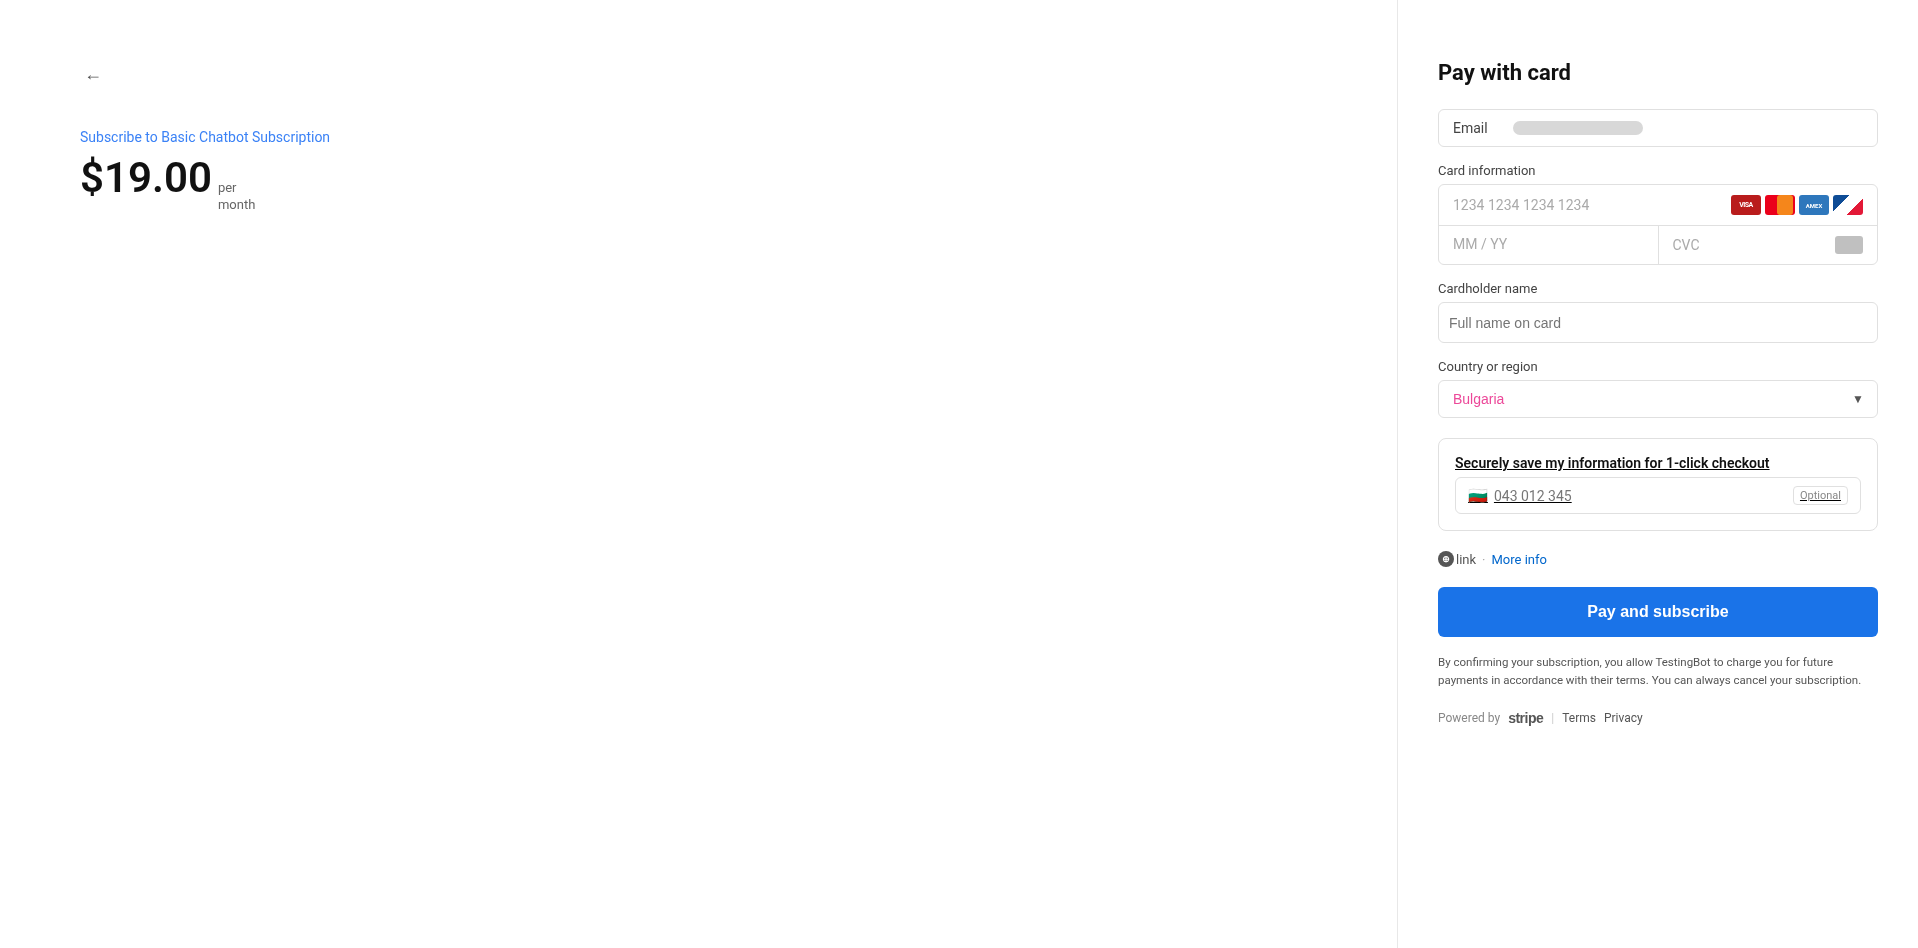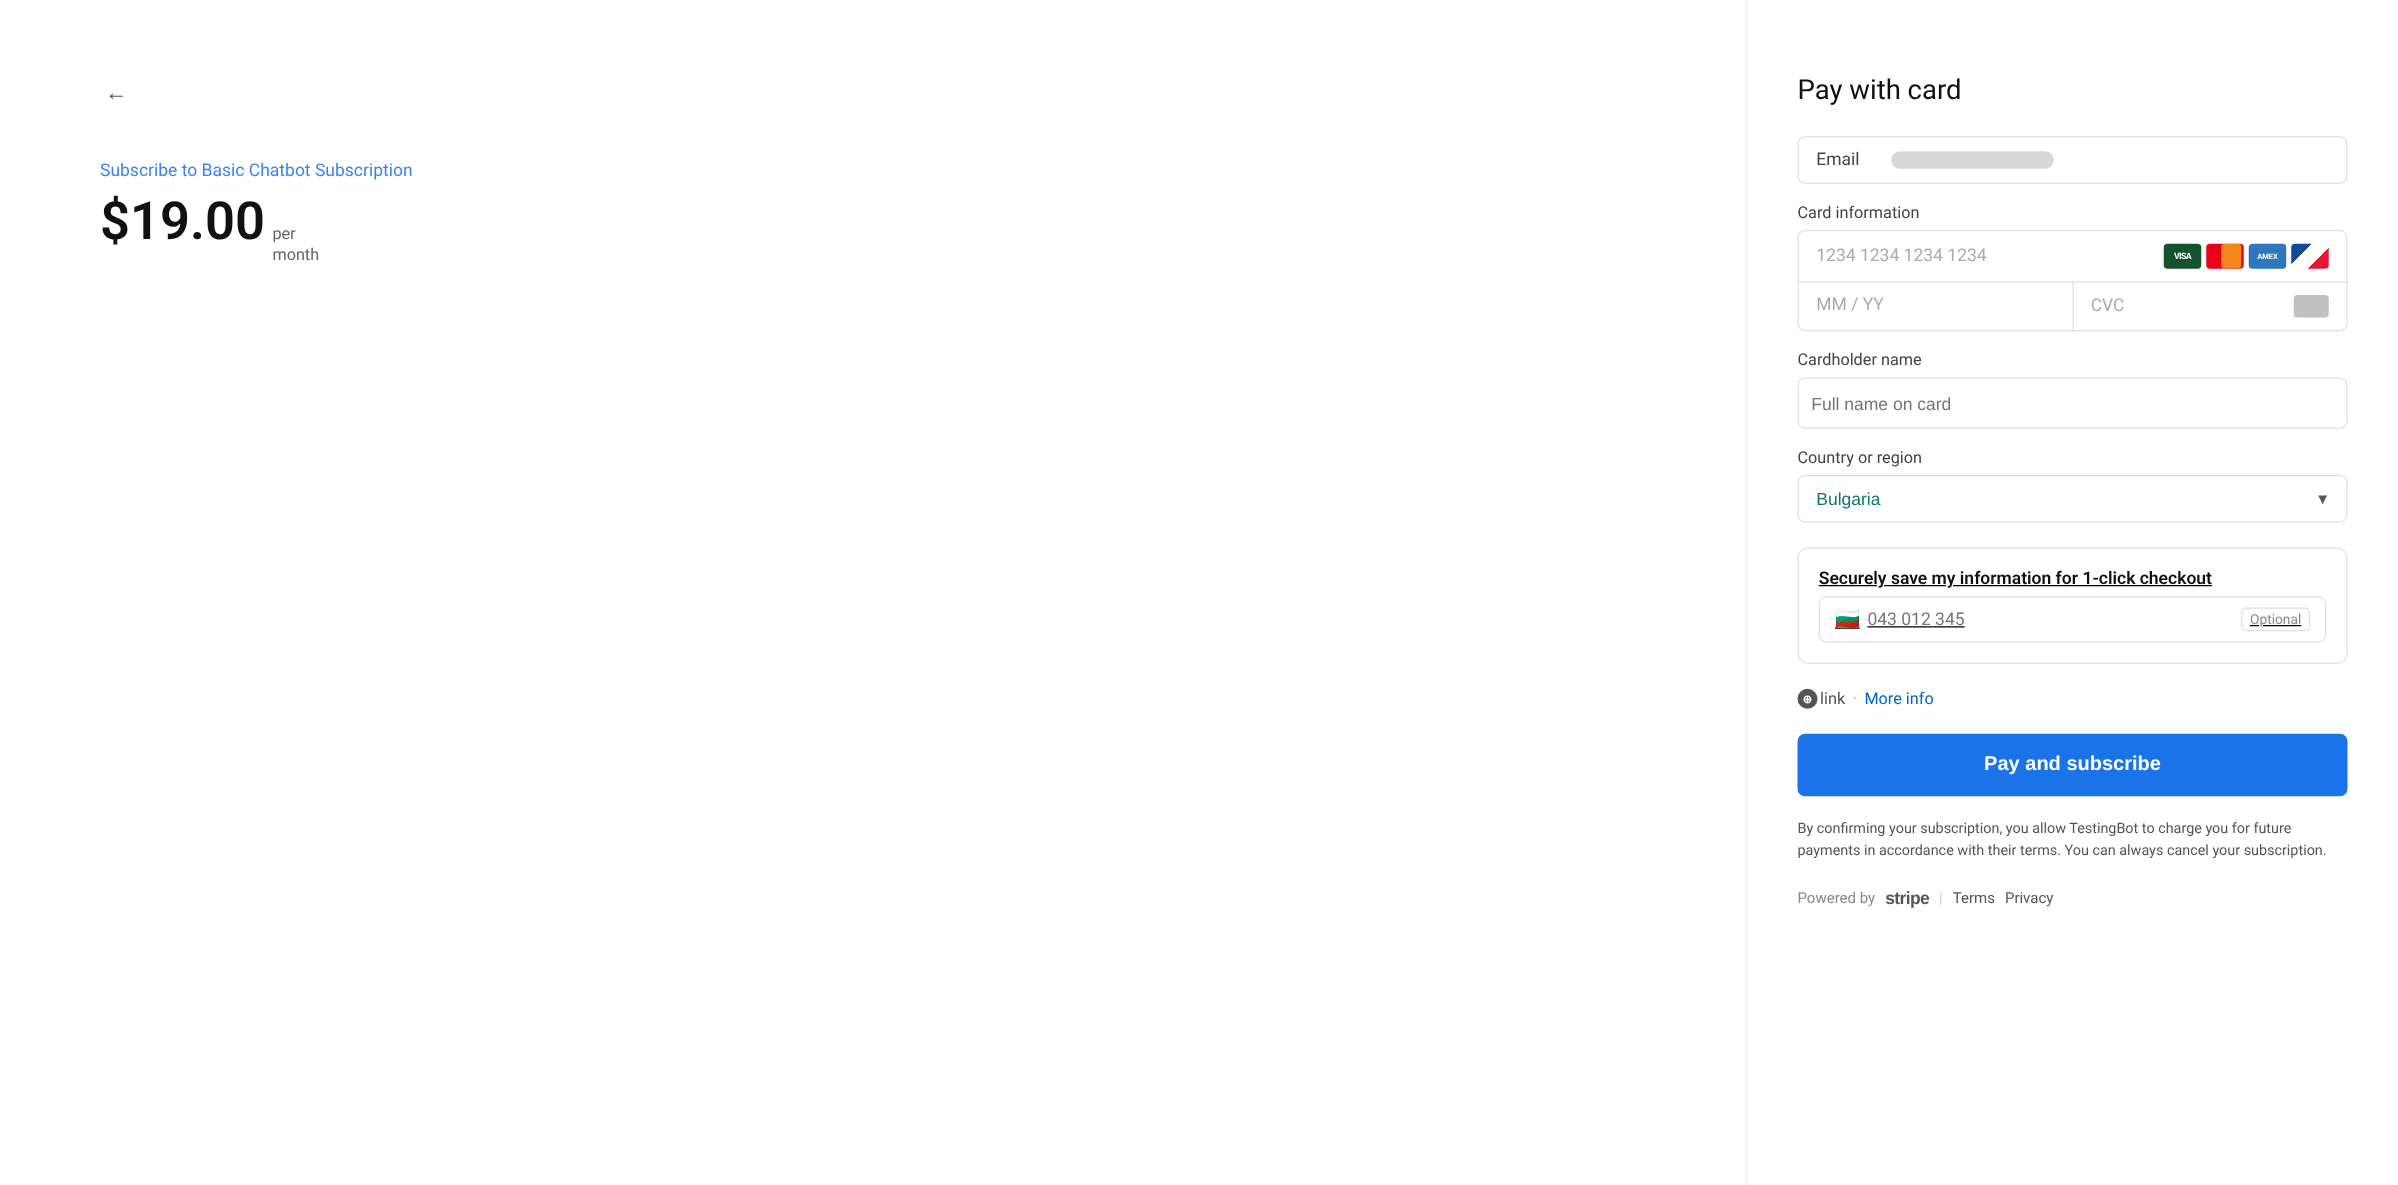--- a/index.html
+++ b/index.html
@@ -64,21 +64,21 @@
     }
 
     
     .right-panel {
       width: 520px;
       padding: 60px 40px;
       background: #ffffff;
     }
     .section-title {
       font-size: 22px;
-      font-weight: 400;
+      font-weight: 700;
       color: #111;
       margin-bottom: 24px;
     }
 
     
     .email-row {
       display: flex;
       align-items: center;
       border: 1px solid #e0e0e0;
       border-radius: 6px;
@@ -131,21 +131,21 @@
       width: 30px;
       height: 20px;
       border-radius: 3px;
       display: inline-flex;
       align-items: center;
       justify-content: center;
       font-size: 7px;
       font-weight: bold;
     }
     .visa-icon {
-      background: #14532d;
+      background: #b91c1c;
       color: #fff;
       letter-spacing: -0.5px;
       text-align: right;
     }
     .mc-icon {
       background: #eb001b;
       position: relative;
       overflow: hidden;
     }
     .mc-icon::after {
@@ -217,21 +217,21 @@
     .country-select-wrapper {
       position: relative;
       margin-bottom: 20px;
     }
     .country-select {
       width: 100%;
       border: 1px solid #e0e0e0;
       border-radius: 6px;
       padding: 10px 40px 10px 14px;
       font-size: 14px;
-      color: #0f766e;
+      color: #ec4899;
       background: #fff;
       appearance: none;
       cursor: pointer;
       outline: none;
     }
     .country-chevron {
       position: absolute;
       right: 14px;
       top: 50%;
       transform: translateY(-50%);

